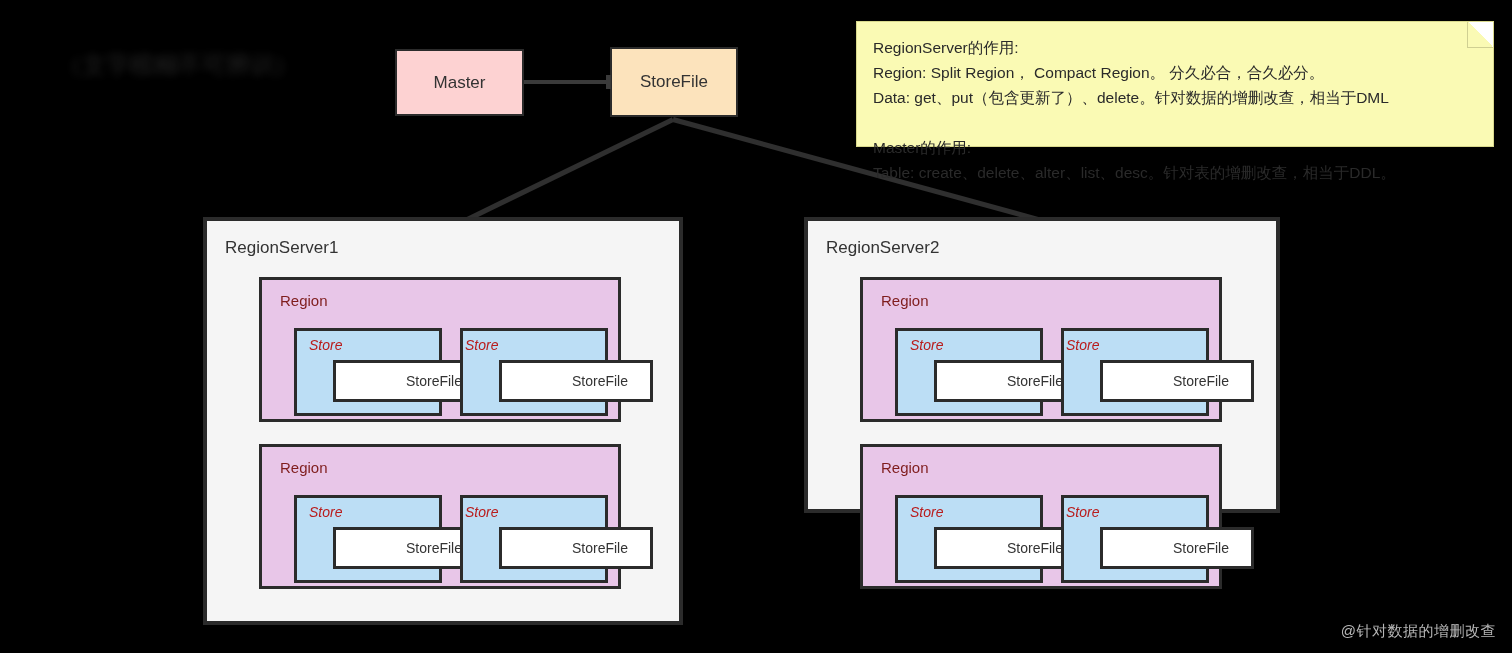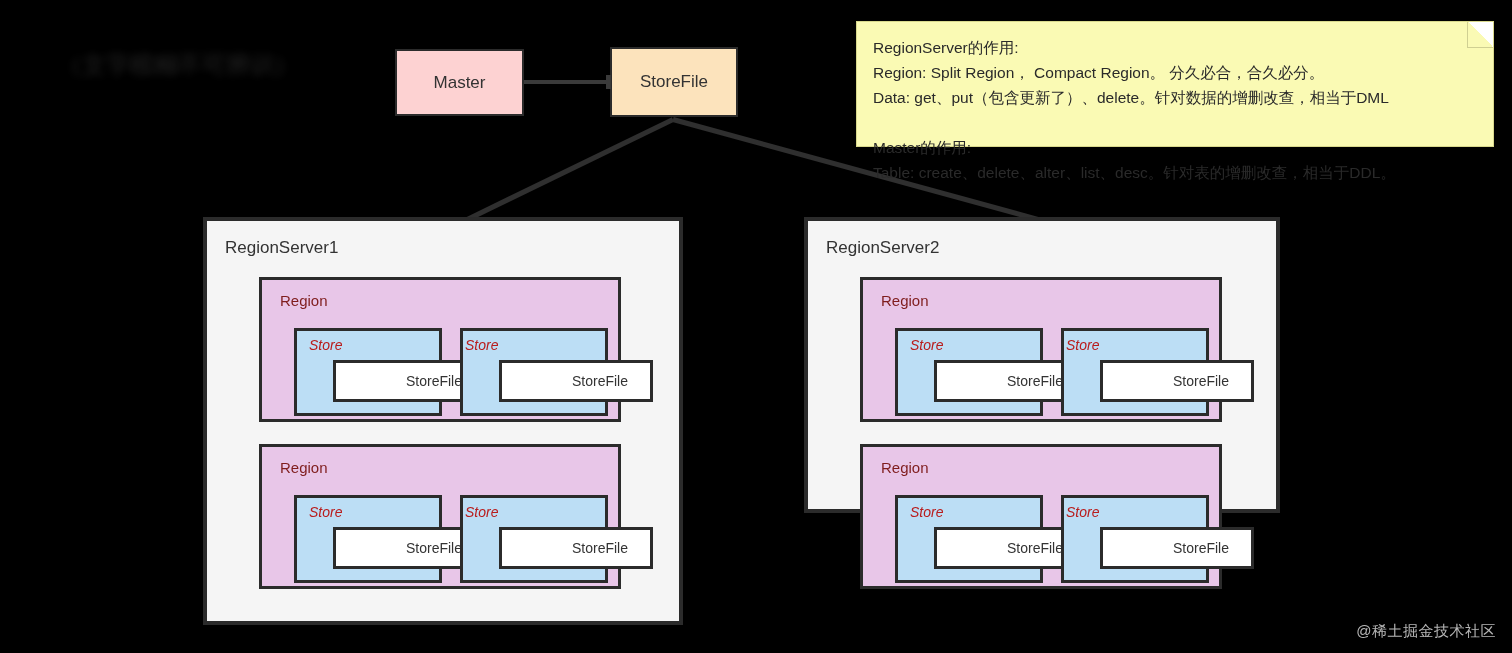--- a/index.html
+++ b/index.html
@@ -268,13 +268,13 @@
       <div class="storefile">StoreFile</div>
     </div>
 
     <div class="store" style="left:198px; top:48px;">
       <div class="store-title flush">Store</div>
       <div class="storefile">StoreFile</div>
     </div>
   </div>
 </div>
 
-<div class="abs" id="watermark">@稀土掘金技术社区</div>
+<div class="abs" id="watermark">@针对数据的增删改查</div>
 
 </body></html>

